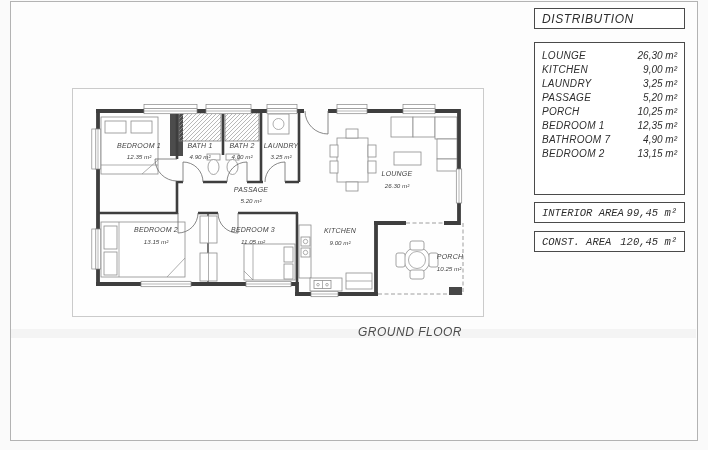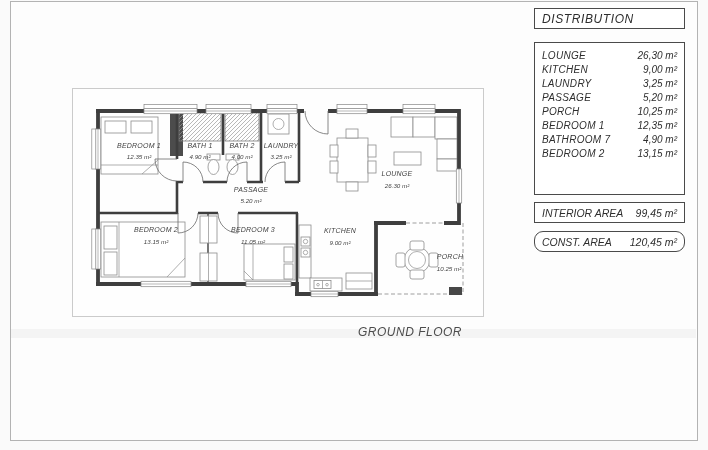--- a/index.html
+++ b/index.html
@@ -36,23 +36,23 @@
   }
   .dist-header{left:534px;top:8px;width:151px;height:21px;
     font-size:12px;letter-spacing:.6px;color:#2e2e2e;
     display:flex;align-items:center;padding-left:7px;box-sizing:border-box;}
   .dist-table{left:534px;top:42px;width:151px;height:153px;
     box-sizing:border-box;padding:6px 7px 0 7px;font-size:10px;color:#2e2e2e;}
   .trow{display:flex;justify-content:space-between;height:14px;line-height:14px;}
   .trow .lab{letter-spacing:.3px;}
   .area-box{left:534px;width:151px;height:21px;box-sizing:border-box;
     display:flex;justify-content:space-between;align-items:center;
-    padding:0 7px;font-size:10.5px;color:#2e2e2e;}
+    padding:0 7px;font-size:10.5px;color:#2e2e2e;font-family:Liberation Mono, monospace;}
   .interior{top:202px;}
-  .constr{top:231px;border-radius:9px;}
+  .constr{top:231px;}
   
   svg text{font-family:"Liberation Sans","DejaVu Sans",sans-serif;font-style:italic;fill:#3f3f3f;text-anchor:middle;}
   .rname{font-size:7px;letter-spacing:.2px;}
   .rarea{font-size:6.2px;}
   .w4{stroke:#3e3e3e;stroke-width:3.8;fill:none;}
   .w3{stroke:#3e3e3e;stroke-width:2.6;fill:none;}
   .w2{stroke:#3e3e3e;stroke-width:1.4;fill:none;}
   .furn{stroke:#8d8d8d;stroke-width:.8;fill:#fff;}
   .furnl{stroke:#8d8d8d;stroke-width:.7;fill:none;}
   .door{stroke:#6a6a6a;stroke-width:.8;fill:none;}

